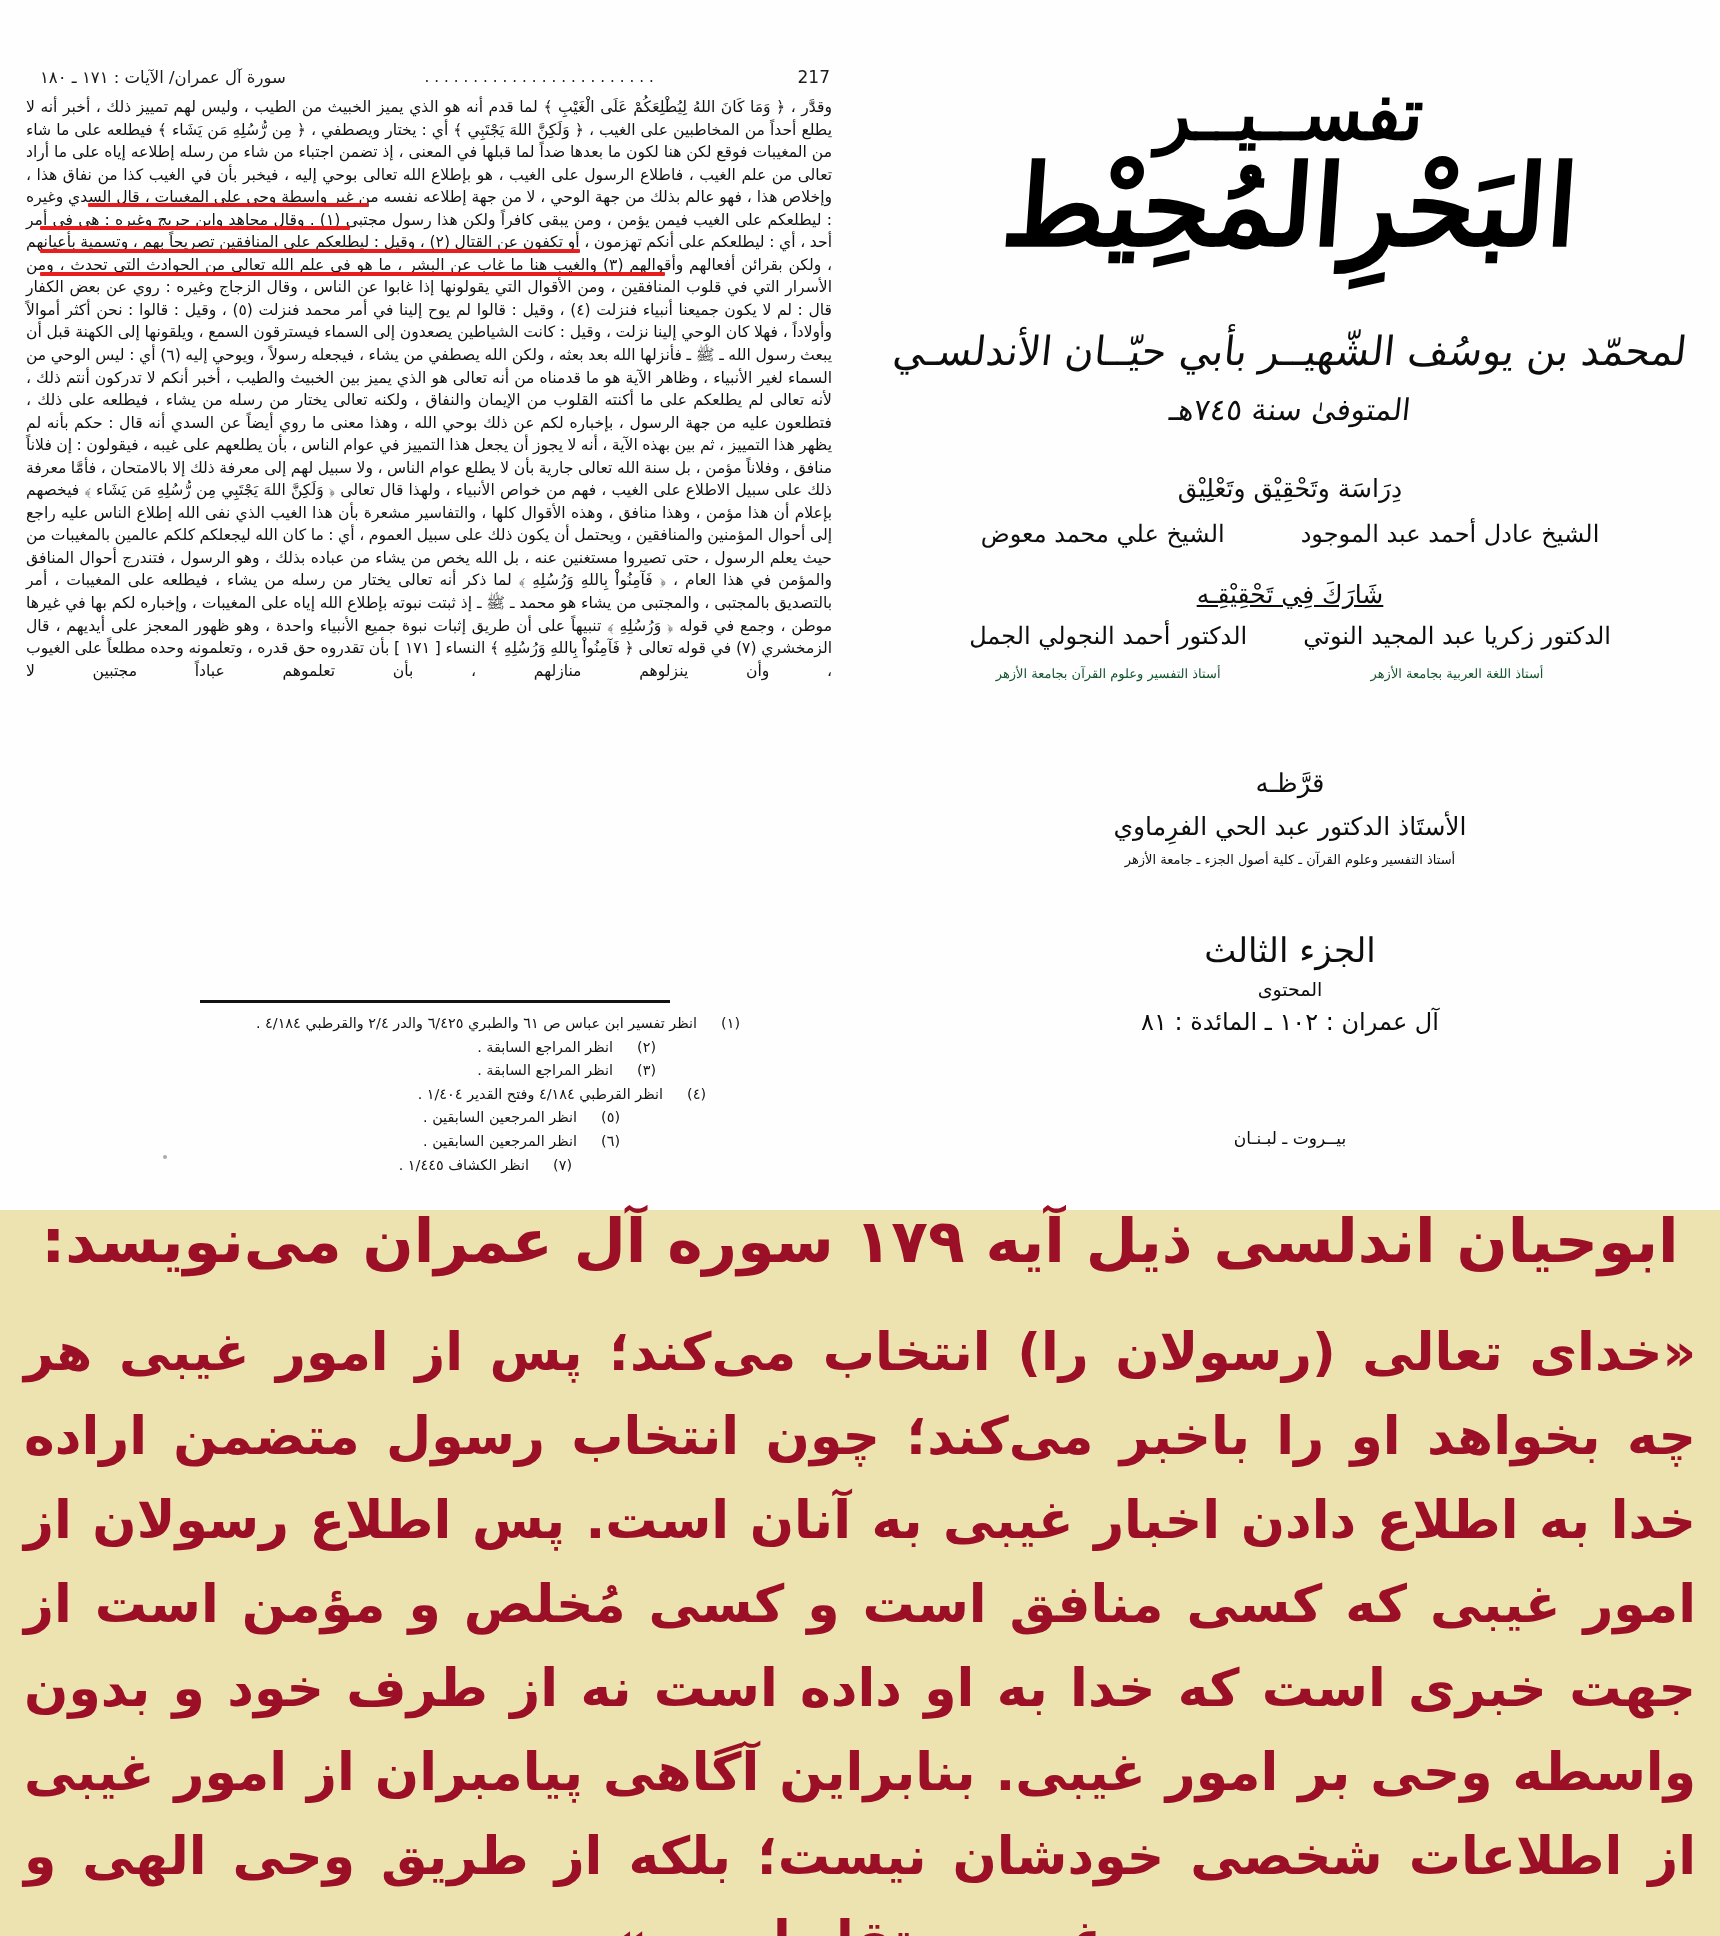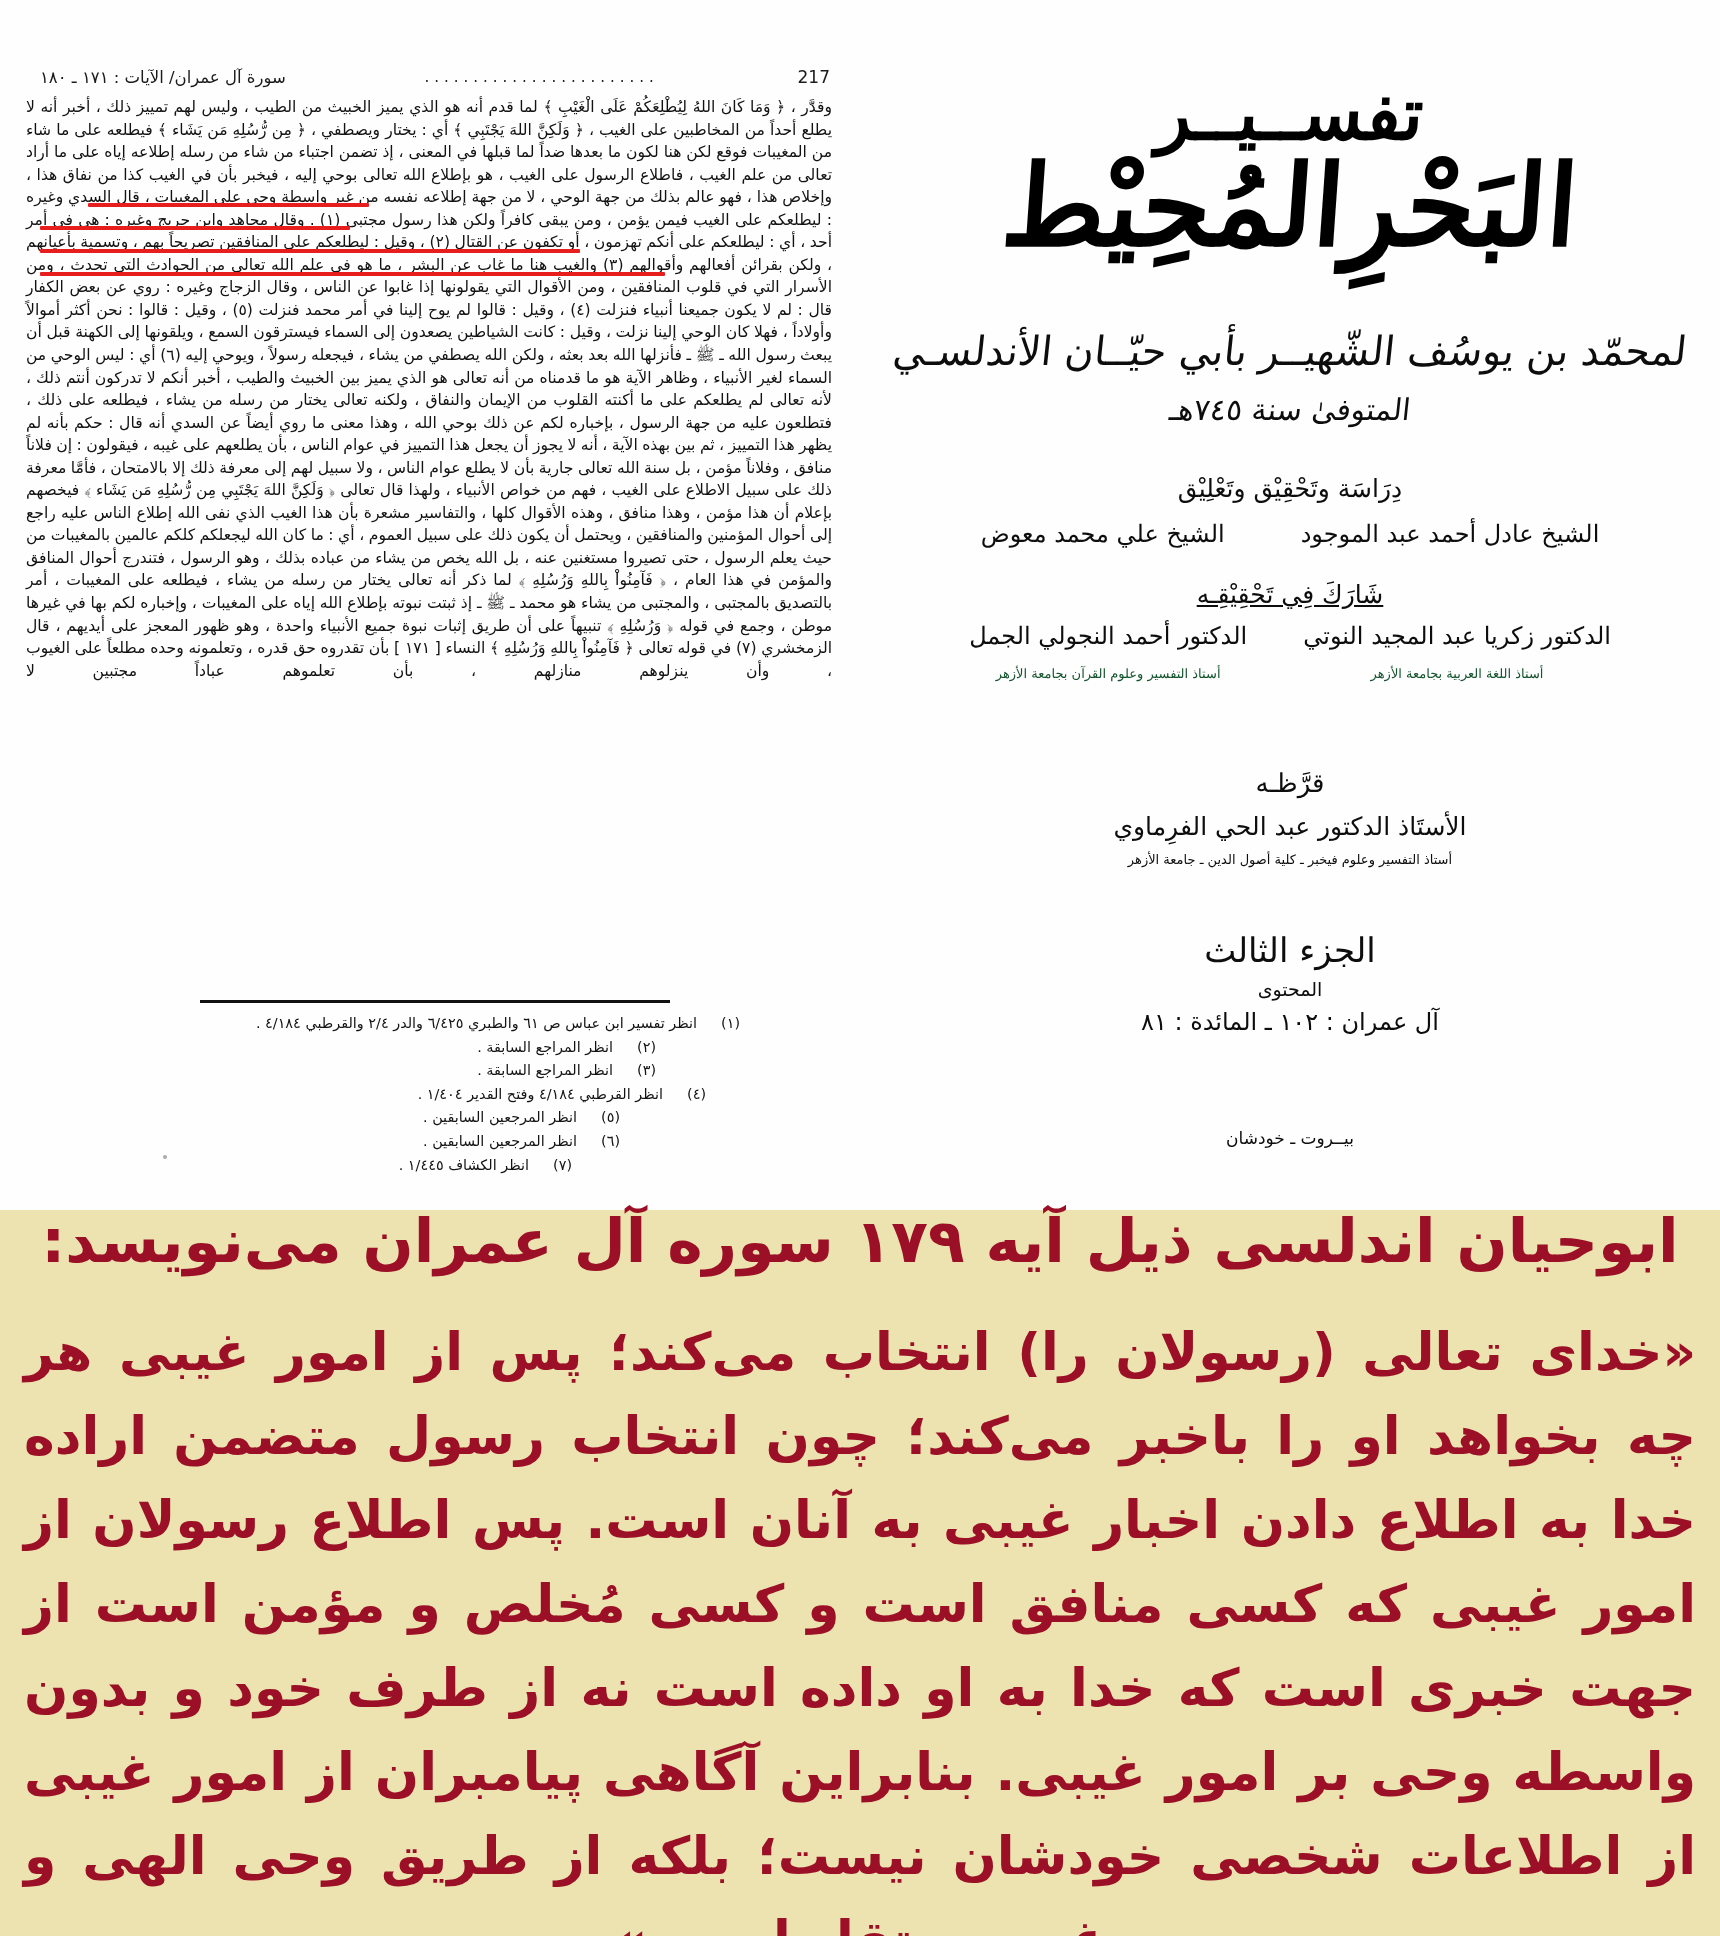--- a/index.html
+++ b/index.html
@@ -174,27 +174,27 @@
         <span class="ed-sub">أستاذ اللغة العربية بجامعة الأزهر</span>
       </span>
       <span>
         <span>الدكتور أحمد النجولي الجمل</span>
         <span class="ed-sub">أستاذ التفسير وعلوم القرآن بجامعة الأزهر</span>
       </span>
     </div>
 
     <div id="tp-praise">قرَّظـه</div>
     <div id="tp-prof">الأستَاذ الدكتور عبد الحي الفرِماوي</div>
-    <div id="tp-prof-sub">أستاذ التفسير وعلوم فيخبر ـ كلية أصول الدين ـ جامعة الأزهر</div>
+    <div id="tp-prof-sub">أستاذ التفسير وعلوم القرآن ـ كلية أصول الجزء ـ جامعة الأزهر</div>
 
     <div id="tp-contents-label">المحتوى</div>
     <div id="tp-volume">الجزء الثالث</div>
     <div id="tp-contents">آل عمران : ١٠٢ ـ المائدة : ٨١</div>
 
-    <div id="tp-pub-city">بيــروت ـ خودشان</div>
+    <div id="tp-pub-city">بيــروت ـ لبـنـان</div>
   </div>
 </div>
 
 <div id="persian">
   <div id="persian-heading">ابوحیان اندلسی ذیل آیه ۱۷۹ سوره آل عمران می‌نویسد:</div>
   <div id="persian-body">
     <p>«خدای تعالی (رسولان را) انتخاب می‌کند؛ پس از امور غیبی هر چه بخواهد او را باخبر می‌کند؛ چون انتخاب رسول متضمن اراده خدا به اطلاع دادن اخبار غیبی به آنان است. پس اطلاع رسولان از امور غیبی که کسی منافق است و کسی مُخلص و مؤمن است از جهت خبری است که خدا به او داده است نه از طرف خود و بدون واسطه وحی بر امور غیبی. بنابراین آگاهی پیامبران از امور غیبی از اطلاعات شخصی خودشان نیست؛ بلکه از طریق وحی الهی و غیر مستقل است.»</p>
   </div>
 </div>
 

